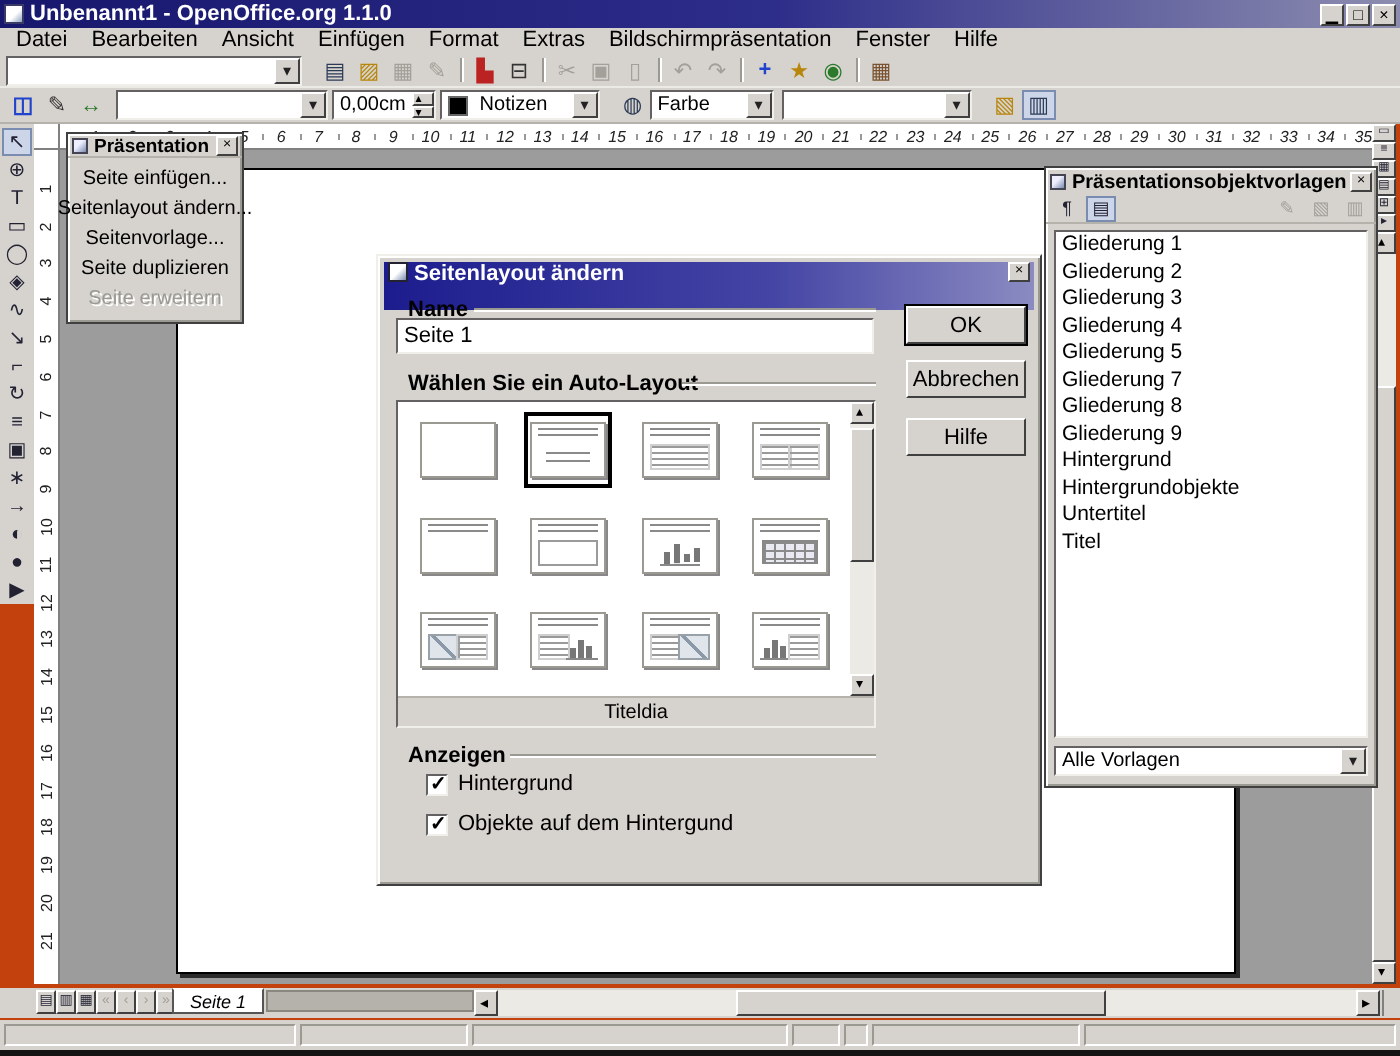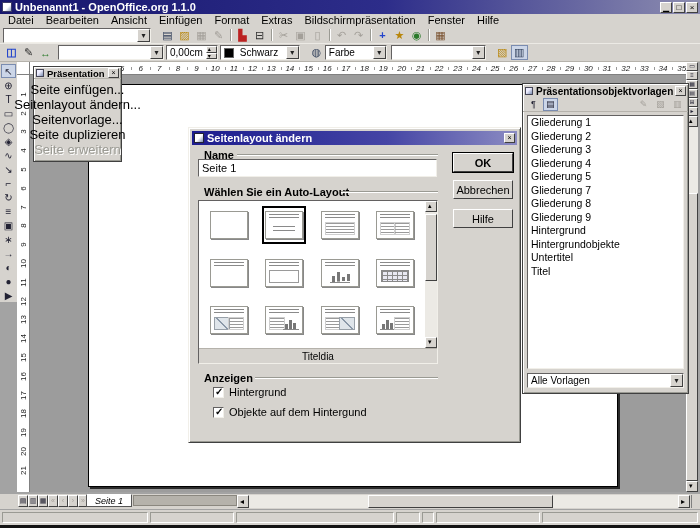--- a/index.html
+++ b/index.html
@@ -1,17 +1,17 @@
 <!DOCTYPE html>
 <html><head>
 <meta charset="utf-8">
 <style>
   html,body{margin:0;padding:0;background:#555;}
   *{box-sizing:border-box;}
-  .screen{position:relative;width:700px;height:528px;background:#a3a3a3;
+  .screen{position:relative;width:700px;height:528px;background:#c2410c;
     font-family:"Liberation Sans",sans-serif;font-size:11px;color:#000;overflow:hidden;}
 
   
   .titlebar{position:absolute;left:0;top:0;width:100%;height:14px;
     background:linear-gradient(90deg,#17176d 0%,#2d2d8a 55%,#8d8db0 100%);
     display:flex;align-items:center;padding:0 2px;}
   .app-icon{width:10px;height:10px;background:linear-gradient(135deg,#ffffff 55%,#8fa3c0);
     border:1px solid #3a3a66;margin-right:3px;flex:0 0 auto;}
   .title-text{color:#fff;font-weight:bold;white-space:nowrap;flex:1;line-height:14px;}
   .win-btns{display:flex;gap:1px;}
@@ -132,21 +132,21 @@
     padding:0;flex:0 0 auto;font-family:"Liberation Sans",sans-serif;}
   .mini-icon{width:8px;height:8px;background:linear-gradient(135deg,#eef 40%,#7a8cb0);
     border:1px solid #445;margin-right:3px;flex:0 0 auto;}
 
   
   .palette{left:33px;top:66px;width:89px;height:96px;z-index:5;}
   .pal-title{height:12px;display:flex;align-items:center;padding:1px 2px 0 2px;
     font-weight:bold;font-size:9.5px;border-bottom:1px solid #b5b2ab;}
   .pal-items{position:absolute;left:0;top:15px;width:100%;}
   .pal-item{height:15px;display:flex;align-items:center;justify-content:center;
-    font-size:13px;white-space:nowrap;}
+    font-size:10px;white-space:nowrap;}
   .pal-item.dis{color:#9a9a93;text-shadow:1px 1px 0 #fff;}
 
   
   .stylist{left:522px;top:83px;width:167px;height:311px;z-index:4;}
   .sty-title{height:13px;display:flex;align-items:center;padding:1px 2px 0 2px;
     font-weight:bold;font-size:10px;white-space:nowrap;}
   .sty-tools{height:15px;display:flex;align-items:center;gap:2px;padding:0 3px;
     border-bottom:1px solid #b5b2ab;}
   .sti{width:15px;height:13px;display:flex;align-items:center;justify-content:center;
     font-size:9px;color:#223;flex:0 0 auto;}
@@ -156,23 +156,23 @@
   .style-list{position:absolute;left:4px;top:31px;right:4px;bottom:24px;background:#fff;
     border:1px solid;border-color:#636161 #f1efe9 #f1efe9 #636161;overflow:hidden;}
   .style-item{height:13.5px;line-height:13.5px;padding-left:3px;font-size:10.5px;white-space:nowrap;}
   .sty-filter{position:absolute;left:4px;right:4px;bottom:4px;height:16px;display:flex;}
   .sty-filter .combo{flex:1;}
 
   
   .dialog{position:absolute;left:188px;top:127px;width:333px;height:316px;background:#d6d3ce;
     border:1px solid;border-color:#f1efe9 #404040 #404040 #f1efe9;
     box-shadow:inset 1px 1px 0 #fff,inset -1px -1px 0 #9a9a93;z-index:6;}
-  .dlg-title{position:absolute;left:3px;top:3px;right:3px;height:14px;
+  .dlg-title{position:absolute;left:3px;top:3px;right:3px;height:24px;
     background:linear-gradient(90deg,#1c1c8e 0%,#4545a5 60%,#8b8bc2 100%);
-    display:flex;align-items:center;padding:0 2px;color:#fff;font-weight:bold;}
+    display:flex;align-items:flex-start;padding:0 2px;color:#fff;font-weight:bold;}
   .dlg-icon{width:10px;height:10px;background:linear-gradient(135deg,#fff 50%,#7a8cb0);
     border:1px solid #223;margin-right:3px;flex:0 0 auto;}
   .fl-label{position:absolute;font-size:11px;white-space:nowrap;font-weight:bold;}
   .fl-line{position:absolute;height:2px;border-top:1px solid #9a9a93;border-bottom:1px solid #fff;}
   .name-input{position:absolute;left:9px;top:31px;width:239px;height:18px;background:#fff;
     border:1px solid;border-color:#636161 #f1efe9 #f1efe9 #636161;font-size:11px;padding:0 3px;
     font-family:"Liberation Sans",sans-serif;}
   .btn95{position:absolute;left:264px;width:60px;height:19px;background:#d6d3ce;
     border:1px solid;border-color:#fff #404040 #404040 #fff;font-size:11px;text-align:center;
     padding:0;font-family:"Liberation Sans",sans-serif;}
@@ -338,21 +338,21 @@
     </span>
     <span class="spin">
       <span class="spin-text">0,00cm</span>
       <span class="spin-btns">
         <span class="spin-up"></span>
         <span class="spin-down"></span>
       </span>
     </span>
     <span class="combo" style="width:80px;">
       <span class="swatch" style="background:#000;"></span>
-      <span class="combo-text">Schwarz</span>
+      <span class="combo-text">Notizen</span>
       <span class="combo-btn"></span>
     </span>
     <span class="tbi" style="margin-left:8px;">
       <span class="g">◍</span>
     </span>
     <span class="combo" style="width:62px;">
       <span class="combo-text">Farbe</span>
       <span class="combo-btn"></span>
     </span>
     <span class="combo" style="width:95px;margin-left:4px;">
@@ -653,21 +653,21 @@
       <div class="layout-scroll">
         <span class="sb-arrow"></span>
         <span class="sb-track">
           <span class="sb-thumb"></span>
         </span>
         <span class="sb-arrow down"></span>
       </div>
       <div class="layout-caption">Titeldia</div>
     </div>
 
-    <button class="btn95 default" style="top:25px;font-weight:bold;">OK</button>
+    <button class="btn95 default" style="top:25px;">OK</button>
     <button class="btn95" style="top:52px;">Abbrechen</button>
     <button class="btn95" style="top:81px;">Hilfe</button>
 
     <span class="fl-label" style="left:15px;top:244px;">Anzeigen</span>
     <span class="fl-line" style="left:66px;top:249px;width:183px;"></span>
 
     <div class="cbrow" style="top:258px;">
       <span class="cb checked"></span>
       <span>Hintergrund</span>
     </div>

